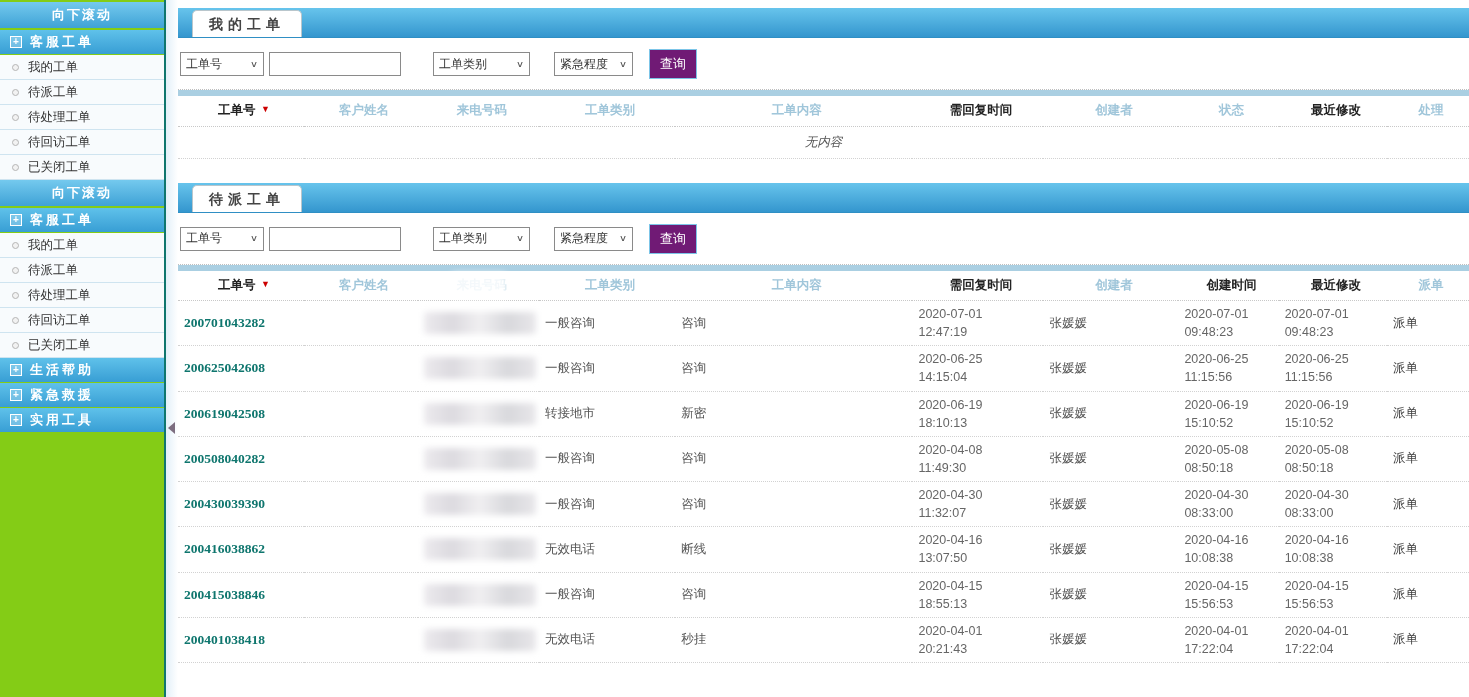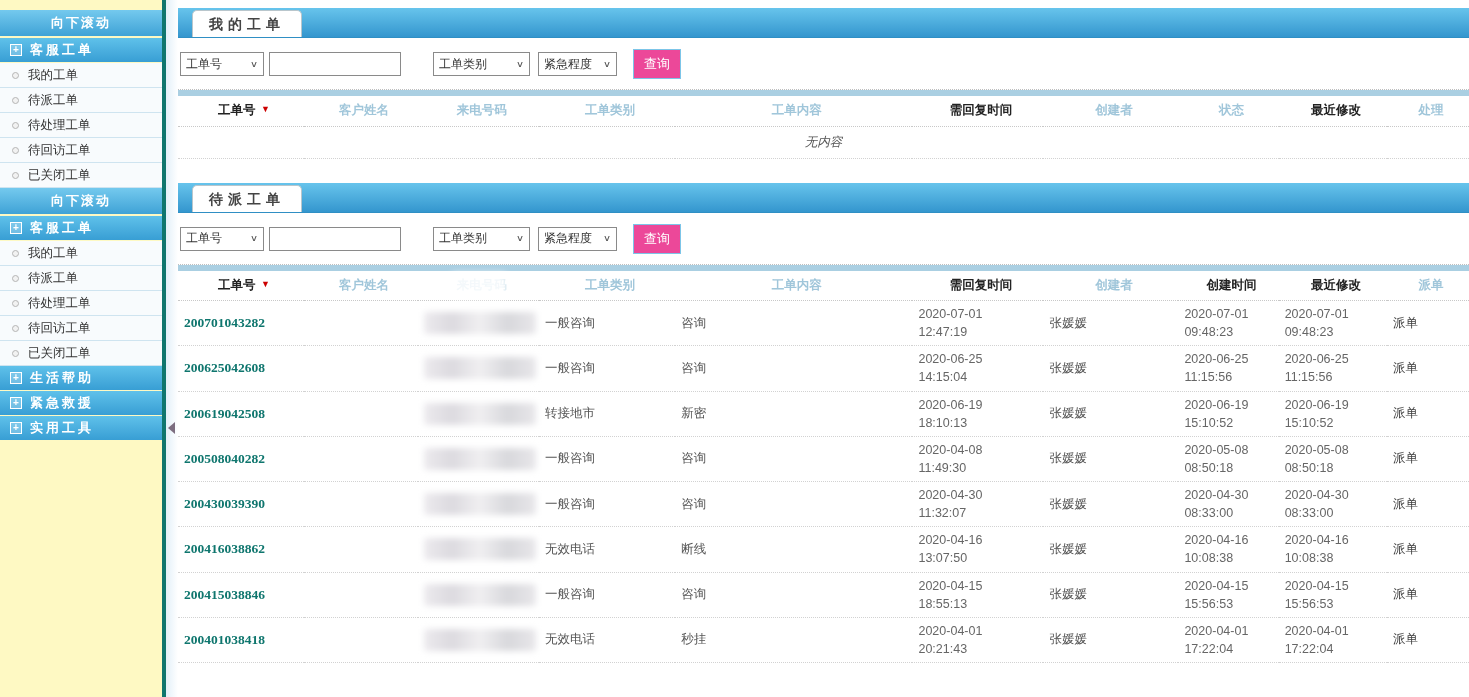--- a/index.html
+++ b/index.html
@@ -1,21 +1,21 @@
 <!DOCTYPE html>
 <html><head>
 <meta charset="utf-8">
 <style>
   * { box-sizing: border-box; margin: 0; padding: 0; }
   html,body { width:1469px; height:697px; overflow:hidden; background:#fff;
     font-family:"Liberation Sans","DejaVu Sans",sans-serif; font-size:12px; color:#333; }
   .app { width:1469px; height:697px; display:flex; position:relative; overflow:hidden; }
 
   
-  .sidebar { width:166px; flex:0 0 166px; background:#fef9c3; border-right:4px solid #0f766e; padding-top:10px; }
+  .sidebar { width:166px; flex:0 0 166px; background:#84cc16; border-right:2px solid #0f766e; padding-top:2px; }
   .side-header { height:26px; line-height:26px; text-align:center; color:#fff; font-weight:bold; font-size:13px;
     background:linear-gradient(#74c9ee,#3fa2d6); margin-bottom:2px; letter-spacing:2px; }
   .side-group { height:24px; display:flex; align-items:center; gap:8px; padding-left:10px; color:#fff; font-weight:bold;
     font-size:13px; background:linear-gradient(#5fc1ea,#389ed4); margin-bottom:1px; letter-spacing:3px; cursor:pointer; }
   .plus-box { width:12px; height:12px; border:1px solid #fff; background:rgba(255,255,255,.25); color:#fff;
     font-size:10px; line-height:10px; text-align:center; font-weight:bold; letter-spacing:0; flex:0 0 12px; }
   .side-item { height:25px; display:flex; align-items:center; gap:9px; padding-left:12px; background:#f8fbfd;
     border-bottom:1px solid #cfe4f0; color:#333; font-size:12.5px; cursor:pointer; }
   .dot { width:7px; height:7px; border-radius:50%; border:1px solid #b5b5b5; background:#f2f2f2; flex:0 0 7px; }
 
@@ -32,23 +32,23 @@
   .tab { position:absolute; left:14px; bottom:0; height:27px; line-height:27px; padding:0 16px; background:#fff;
     border:1px solid #b9c6cc; border-bottom:none; border-radius:5px 5px 0 0; font-weight:bold; font-size:14px;
     color:#444; letter-spacing:5px; cursor:pointer; box-shadow:0 -1px 2px rgba(255,255,255,.6) inset; }
 
   .filter-row { display:flex; align-items:center; padding:11px 0 10px 2px; border-bottom:1px dotted #bfbfbf; }
   .select { height:24px; border:1px solid #8a8a8a; background:#fff; display:flex; align-items:center;
     justify-content:space-between; padding:0 5px; color:#333; cursor:pointer; }
   .sel-field { width:84px; }
   .kw-input { width:132px; height:24px; border:1px solid #8a8a8a; margin-left:5px; padding:0 4px; font-size:12px; }
   .sel-cat { width:97px; margin-left:32px; }
-  .sel-urg { width:79px; margin-left:8px;font-family:Liberation Serif, serif; }
+  .sel-urg { width:79px; margin-left:24px;font-family:Liberation Serif, serif; }
   .chev { color:#555; font-size:11px; transform:scaleY(.8); }
-  .search-btn { width:48px; height:30px; margin-left:16px; background:#ec4899; border:1px solid #7cc5e8;
+  .search-btn { width:48px; height:30px; margin-left:16px; background:#701a75; border:1px solid #7cc5e8;
     color:#fff; font-size:13px; cursor:pointer; font-family:inherit; }
 
   .band { height:6px; background:#aacfe2; }
 
   table { width:100%; border-collapse:collapse; table-layout:fixed; }
   col.c-id{width:123px} col.c-cust{width:112px} col.c-phone{width:118px} col.c-cat{width:133px}
   col.c-cont{width:232px} col.c-reply{width:128px} col.c-creator{width:132px} col.c-created{width:98px}
   col.c-mod{width:106px} col.c-act{width:80px}
   thead th { height:30px; text-align:center; vertical-align:middle; padding-left:6px; font-size:12.5px;
     border-bottom:1px dotted #c8c8c8; font-weight:bold; position:relative; }

